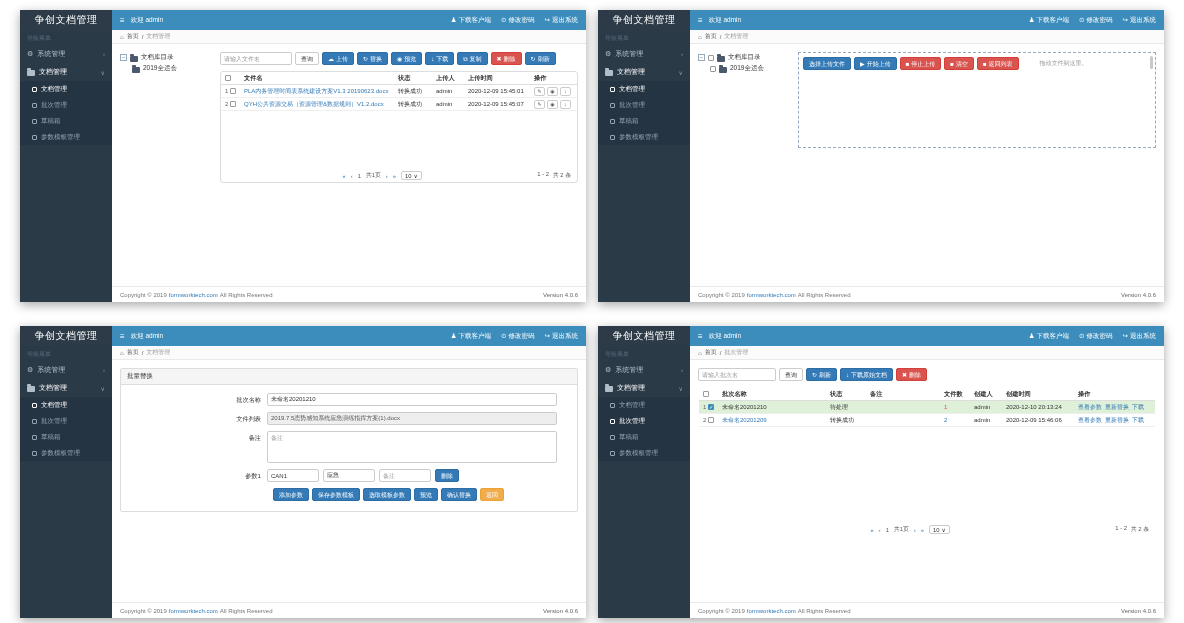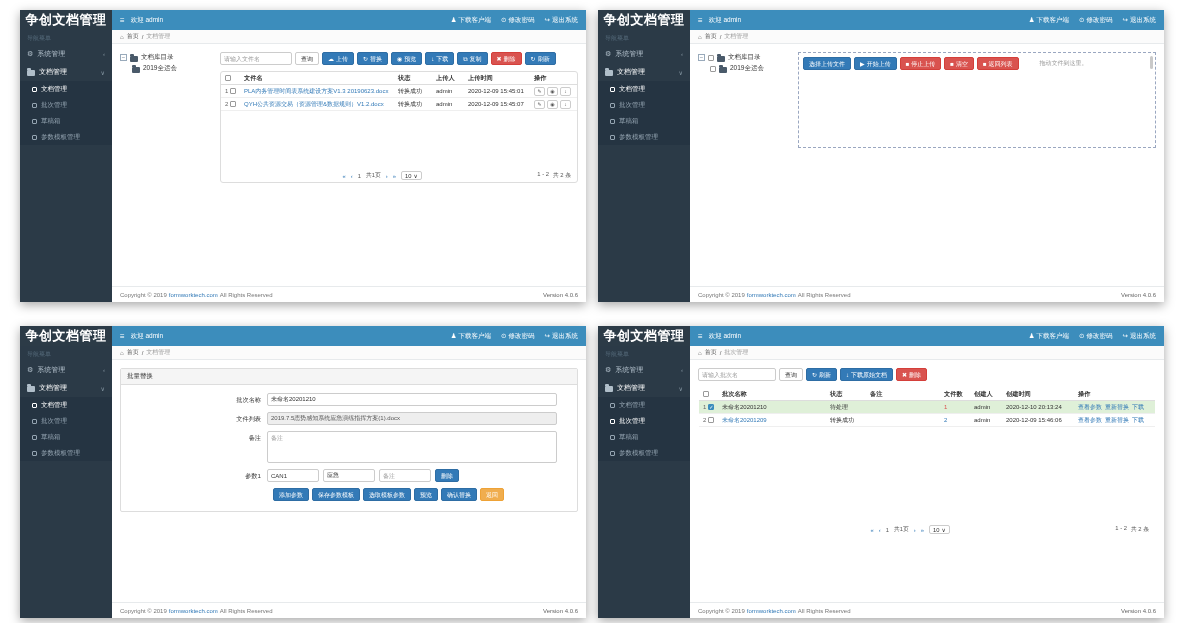--- a/index.html
+++ b/index.html
@@ -3,21 +3,21 @@
 <meta charset="utf-8">
 <style>
   * { margin:0; padding:0; box-sizing:border-box; }
   html,body { width:1184px; height:623px; background:#fff; overflow:hidden;
     font-family:"Liberation Sans","DejaVu Sans",sans-serif; }
   .grid { display:grid; grid-template-columns:566px 566px; gap:24px 12px; padding:10px 20px; }
   .panel { width:566px; height:292px; background:#fff; box-shadow:0 3px 10px rgba(0,0,0,.35);
     display:flex; flex-direction:column; overflow:hidden; font-size:7px; color:#333; }
   
   .hdr { display:flex; height:20px; flex:0 0 20px; }
-  .logo { width:92px; background:#2c3b47; color:#fff; font-weight:bold; font-size:13px;
+  .logo { width:92px; background:#2c3b47; color:#fff; font-weight:normal; font-size:10px;
     display:flex; align-items:center; justify-content:center; letter-spacing:.5px; }
   .nav { flex:1; background:#3c8dbc; color:#fff; display:flex; align-items:center; padding:0 8px; gap:6px; }
   .nav .i { font-size:8px; cursor:pointer; }
   .welcome { font-size:6.5px; }
   .navr { margin-left:auto; display:flex; gap:10px; font-size:6.5px; }
   .navitem { display:flex; gap:2px; align-items:center; cursor:pointer; }
   .bodyrow { flex:1; display:flex; min-height:0; }
   .sidebar { width:92px; background:#2b3a47; flex:0 0 92px; }
   .navlabel { color:#556a7a; font-size:6px; padding:4px 7px 2px; }
   .mitem { display:flex; align-items:center; gap:4px; padding:4px 7px; color:#b0bec9; font-size:7px; cursor:pointer; }

